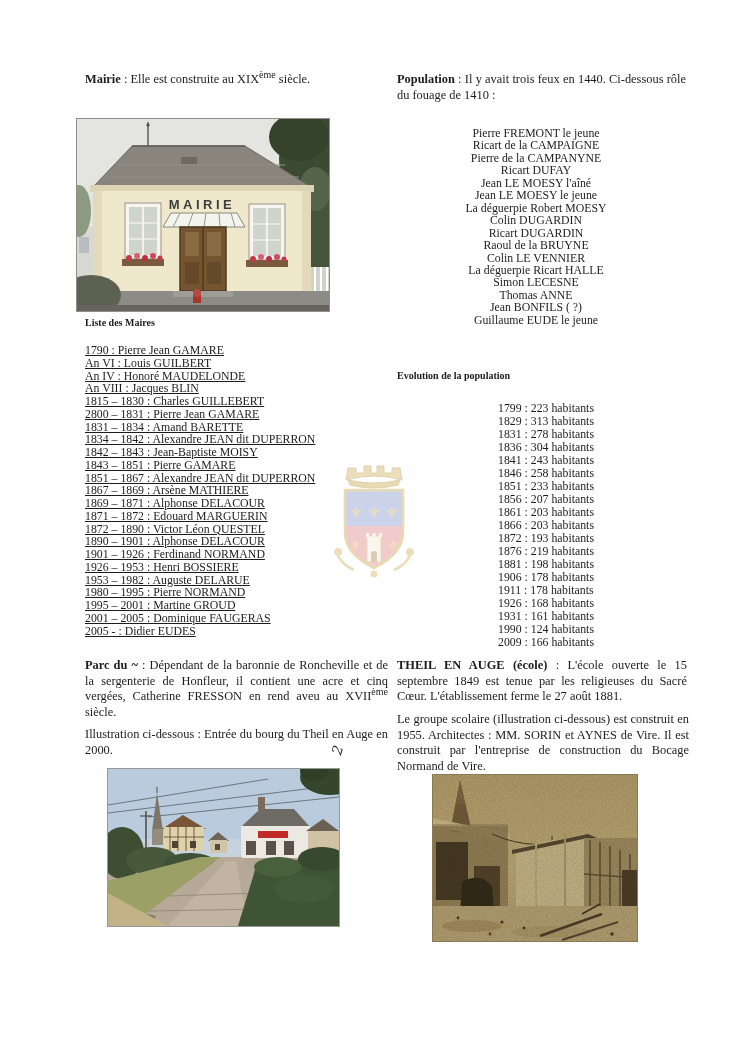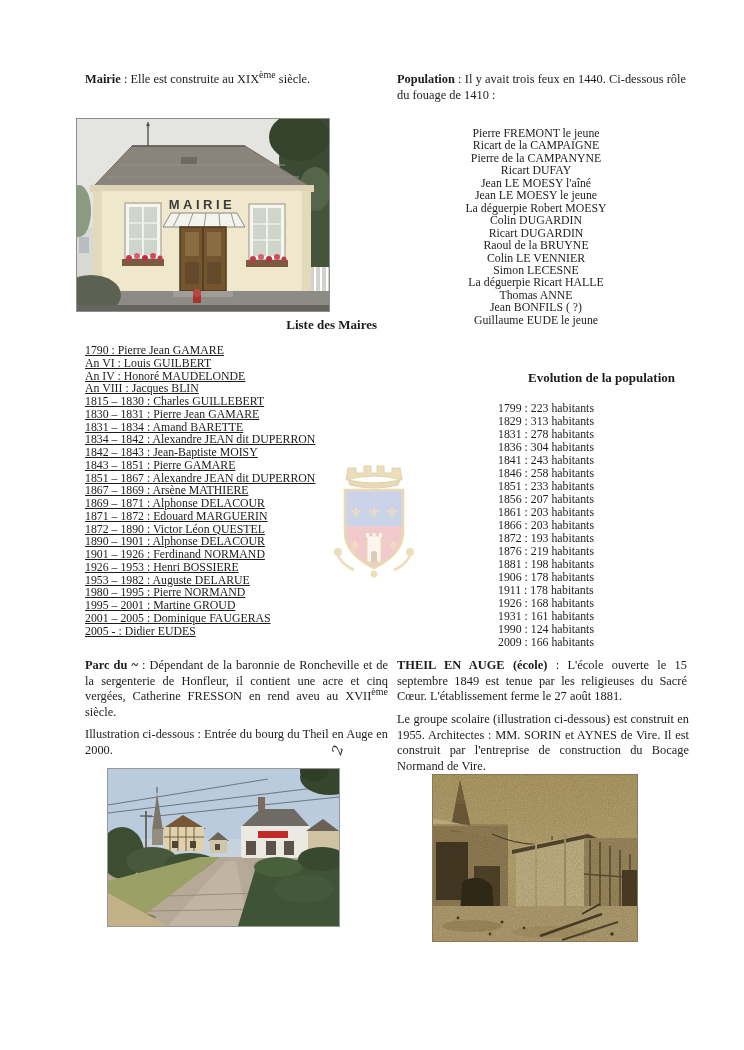--- a/index.html
+++ b/index.html
@@ -4,21 +4,21 @@
 <style>
   html,body{margin:0;padding:0;}
   body{
     width:744px;height:1050px;background:#ffffff;position:relative;
     font-family:"Liberation Serif", serif;color:#1c1c1c;overflow:hidden;
   }
   .abs{position:absolute;}
   .para{font-size:12.4px;line-height:1.26;text-align:justify;z-index:2;}
   .para .lead{font-weight:bold;}
   .para sup{font-size:10px;line-height:0;}
-  .doc-title{font-weight:bold;font-size:13px;text-align:right;z-index:2;}
+  .doc-title{font-weight:bold;font-size:10px;text-align:left;z-index:2;}
   .mayors{font-size:11.8px;line-height:12.75px;z-index:2;}
   .mayors div{white-space:nowrap;}
   .names{font-size:11.8px;line-height:12.45px;text-align:center;z-index:2;}
   .names div{white-space:nowrap;}
   .stats-wrap{text-align:center;z-index:2;}
   .stats{display:inline-block;text-align:left;font-size:11.8px;line-height:13px;margin-left:20px;}
   .stats div{white-space:nowrap;}
   .photo{z-index:1;}
   .photo svg{display:block;}
   .mairie-photo{border:1px solid rgba(50,50,48,.55);}
@@ -139,21 +139,21 @@
 </div>
 
 <div class="abs doc-title" style="left:85px;top:317px;width:292px;">Liste des Maires</div>
 
 <div class="abs mayors" style="left:85px;top:344px;width:302px;text-decoration:underline;">
     <div>1790 : Pierre Jean GAMARE</div>
     <div>An VI : Louis GUILBERT</div>
     <div>An IV : Honoré MAUDELONDE</div>
     <div>An VIII : Jacques BLIN</div>
     <div>1815 – 1830 : Charles GUILLEBERT</div>
-    <div>1830 – 1831 : Pierre Jean GAMARE</div>
+    <div>2800 – 1831 : Pierre Jean GAMARE</div>
     <div>1831 – 1834 : Amand BARETTE</div>
     <div>1834 – 1842 : Alexandre JEAN dit DUPERRON</div>
     <div>1842 – 1843 : Jean-Baptiste MOISY</div>
     <div>1843 – 1851 : Pierre GAMARE</div>
     <div>1851 – 1867 : Alexandre JEAN dit DUPERRON</div>
     <div>1867 – 1869 : Arsène MATHIERE</div>
     <div>1869 – 1871 : Alphonse DELACOUR</div>
     <div>1871 – 1872 : Edouard MARGUERIN</div>
     <div>1872 – 1890 : Victor Léon QUESTEL</div>
     <div>1890 – 1901 : Alphonse DELACOUR</div>
@@ -313,22 +313,22 @@
     <div>Ricart de la CAMPAIGNE</div>
     <div>Pierre de la CAMPANYNE</div>
     <div>Ricart DUFAY</div>
     <div>Jean LE MOESY l'aîné</div>
     <div>Jean LE MOESY le jeune</div>
     <div>La déguerpie Robert MOESY</div>
     <div>Colin DUGARDIN</div>
     <div>Ricart DUGARDIN</div>
     <div>Raoul de la BRUYNE</div>
     <div>Colin LE VENNIER</div>
+    <div>La déguerpie Ricart HALLE</div>
     <div>Simon LECESNE</div>
-    <div>La déguerpie Ricart HALLE</div>
     <div>Thomas ANNE</div>
     <div>Jean BONFILS ( ?)</div>
     <div>Guillaume EUDE le jeune</div>
   </div>
 
 <div class="abs doc-title" style="left:397px;top:370px;width:278px;">Evolution de la population</div>
 
 <div class="abs stats-wrap" style="left:397px;top:402px;width:278px;">
   <div class="stats"><div>1799 : 223 habitants</div><div>1829 : 313 habitants</div><div>1831 : 278 habitants</div><div>1836 : 304 habitants</div><div>1841 : 243 habitants</div><div>1846 : 258 habitants</div><div>1851 : 233 habitants</div><div>1856 : 207 habitants</div><div>1861 : 203 habitants</div><div>1866 : 203 habitants</div><div>1872 : 193 habitants</div><div>1876 : 219 habitants</div><div>1881 : 198 habitants</div><div>1906 : 178 habitants</div><div>1911 : 178 habitants</div><div>1926 : 168 habitants</div><div>1931 : 161 habitants</div><div>1990 : 124 habitants</div><div>2009 : 166 habitants</div></div>
 </div>

